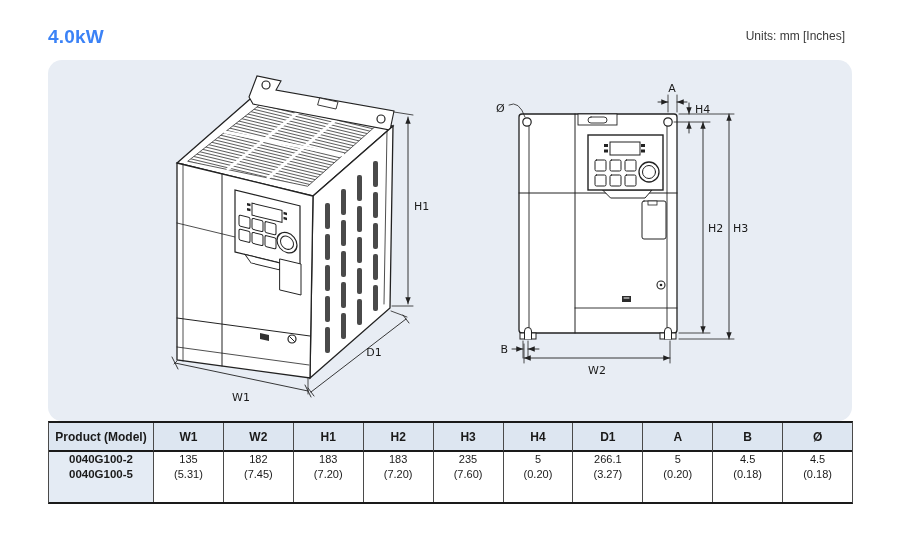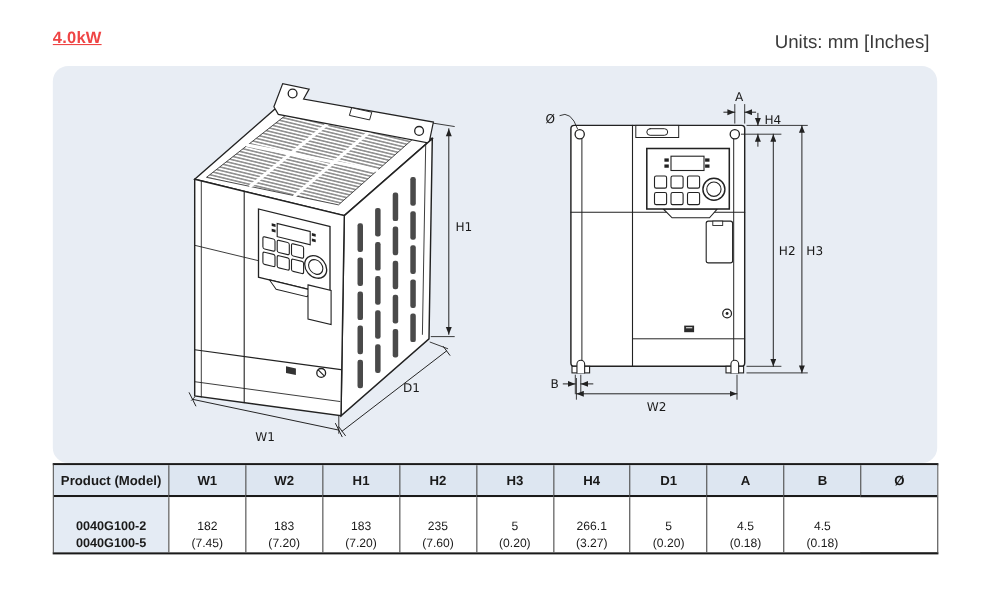--- a/index.html
+++ b/index.html
@@ -1,39 +1,39 @@
 <!DOCTYPE html>
 <html><head>
 <meta charset="utf-8">
 <style>
   html,body{margin:0;padding:0;}
   body{
     width:900px;height:550px;position:relative;overflow:hidden;
     background:#ffffff;font-family:"Liberation Sans",sans-serif;
   }
-  .title{position:absolute;left:48px;top:26px;font-size:15px;font-weight:bold;color:#ef4444;letter-spacing:.2px;text-decoration:underline;}
-  .units{position:absolute;right:55px;top:29px;font-size:17px;color:#3a3a3a;}
+  .title{position:absolute;left:48px;top:26px;font-size:19px;font-weight:bold;color:#3b82f6;letter-spacing:.2px;}
+  .units{position:absolute;right:55px;top:29px;font-size:12px;color:#3a3a3a;}
   .panel{position:absolute;left:48px;top:60px;width:804px;height:361px;background:#E8EDF4;border-radius:14px;}
   svg.draw{position:absolute;left:0;top:0;}
   svg.draw text{font-family:"DejaVu Sans",sans-serif;font-size:11px;fill:#1a1a1a;}
   .spec{
     position:absolute;left:48px;top:421px;width:805px;
     border-top:2px solid #1a1a1a;border-bottom:2px solid #1a1a1a;
     border-left:1px solid #4a4a4a;border-right:1px solid #4a4a4a;
     display:grid;grid-template-columns:104px repeat(10,1fr);
     color:#1a1a1a;box-sizing:border-box;
   }
   .hcell{
     background:#DDE6F1;border-bottom:2px solid #1a1a1a;border-left:1px solid #4a4a4a;
     height:27px;display:flex;align-items:center;justify-content:center;
     font-weight:600;font-size:12px;
   }
   .dcell{
     background:#ffffff;border-left:1px solid #4a4a4a;height:50px;
-    display:flex;flex-direction:column;align-items:center;justify-content:flex-end;
+    display:flex;flex-direction:column;align-items:center;justify-content:flex-start;
     font-size:11px;line-height:15px;
   }
   .dcell.model{background:#E4EBF4;font-weight:bold;font-size:11.5px;}
   .spec > :nth-child(11n+1){border-left:none;}
 </style>
 </head>
 <body>
 
 <div class="title">4.0kW</div>
 <div class="units">Units: mm [Inches]</div>
@@ -259,20 +259,24 @@
   <div class="hcell">D1</div>
   <div class="hcell">A</div>
   <div class="hcell">B</div>
   <div class="hcell">Ø</div>
 
   <div class="dcell model">
     <div>0040G100-2</div>
     <div>0040G100-5</div>
   </div>
   <div class="dcell">
+    <div>135</div>
+      <div>(5.31)</div>
+  </div>
+  <div class="dcell">
     <div>182</div>
       <div>(7.45)</div>
   </div>
   <div class="dcell">
     <div>183</div>
       <div>(7.20)</div>
   </div>
   <div class="dcell">
     <div>183</div>
       <div>(7.20)</div>

